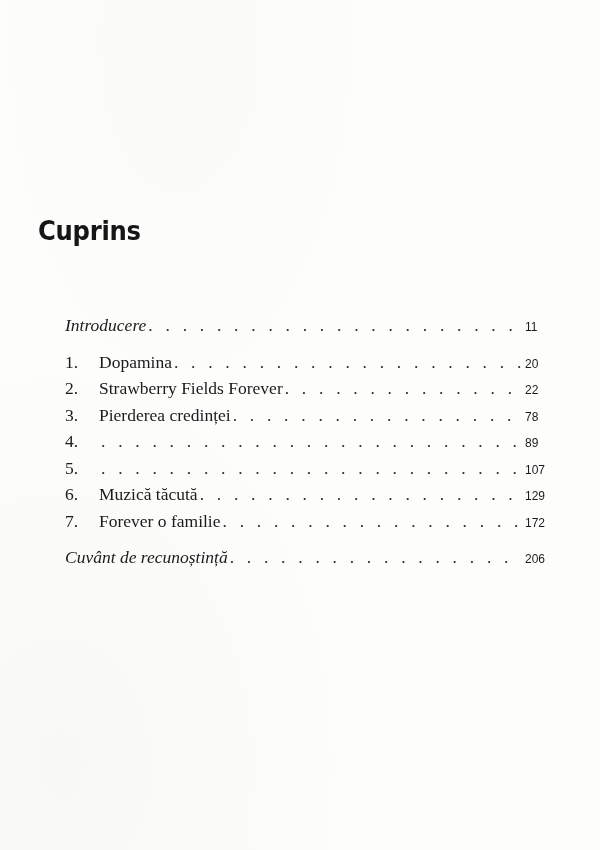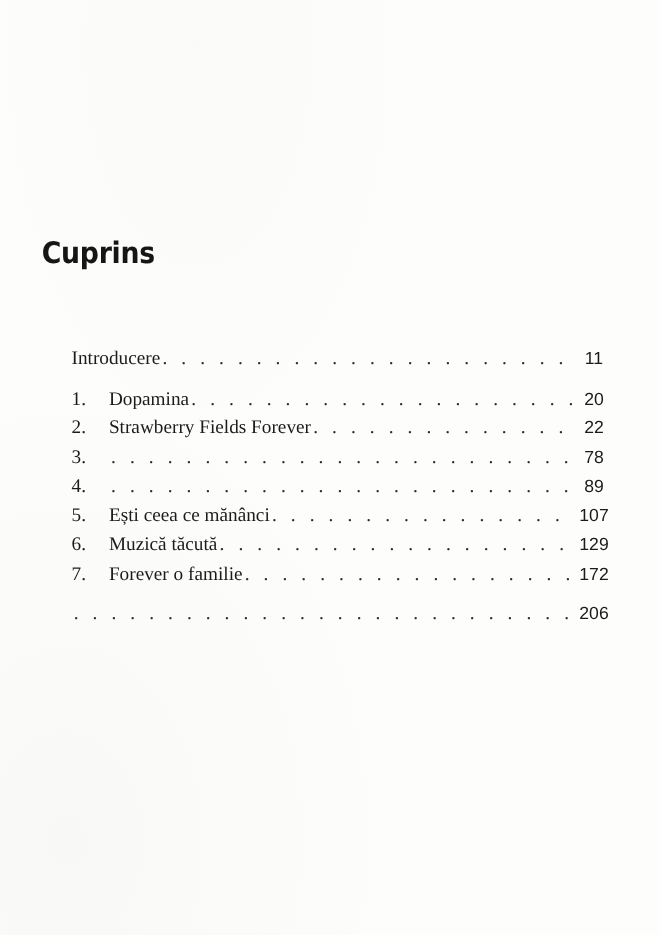--- a/index.html
+++ b/index.html
@@ -58,38 +58,39 @@
       margin-top: 10px;
     }
     .num {
       width: 34px;
       flex: 0 0 34px;
     }
     .title {
       flex: 0 0 auto;
     }
     .italic .title {
+      font-style: italic;
       text-align: right;
     }
     .leader {
       flex: 1 1 auto;
       overflow: hidden;
       margin: 0 4px 0 2px;
       letter-spacing: 4.2px;
       color: #2a2a2a;
     }
     .leader::before {
       content: ". . . . . . . . . . . . . . . . . . . . . . . . . . . . . . . . . . . . . . . . . . . . . . . . . . . . . . . . . . . . . . . . .";
     }
     .page-no {
       flex: 0 0 auto;
       min-width: 30px;
-      text-align: center;
+      text-align: left;
       font-family: "Liberation Sans", sans-serif;
-      font-size: 16px;
+      font-size: 12px;
     }
   </style>
 </head>
 <body>
 
 <div class="page">
 
   <h1 class="heading">Cuprins</h1>
 
   <div class="toc">
@@ -109,50 +110,51 @@
 
     <div class="row">
       <span class="num">2.</span>
       <span class="title">Strawberry Fields Forever</span>
       <span class="leader"></span>
       <span class="page-no">22</span>
     </div>
 
     <div class="row">
       <span class="num">3.</span>
+      <span class="title">Pierderea credinței</span>
       <span class="leader"></span>
       <span class="page-no">78</span>
     </div>
 
     <div class="row">
       <span class="num">4.</span>
       <span class="leader"></span>
       <span class="page-no">89</span>
     </div>
 
     <div class="row">
       <span class="num">5.</span>
-      <span class="title">Ești ceea ce mănânci</span>
       <span class="leader"></span>
       <span class="page-no">107</span>
     </div>
 
     <div class="row">
       <span class="num">6.</span>
       <span class="title">Muzică tăcută</span>
       <span class="leader"></span>
       <span class="page-no">129</span>
     </div>
 
     <div class="row">
       <span class="num">7.</span>
       <span class="title">Forever o familie</span>
       <span class="leader"></span>
       <span class="page-no">172</span>
     </div>
 
     <div class="row italic gap-before">
+      <span class="title">Cuvânt de recunoștință</span>
       <span class="leader"></span>
       <span class="page-no">206</span>
     </div>
 
   </div>
 </div>
 
 </body></html>

